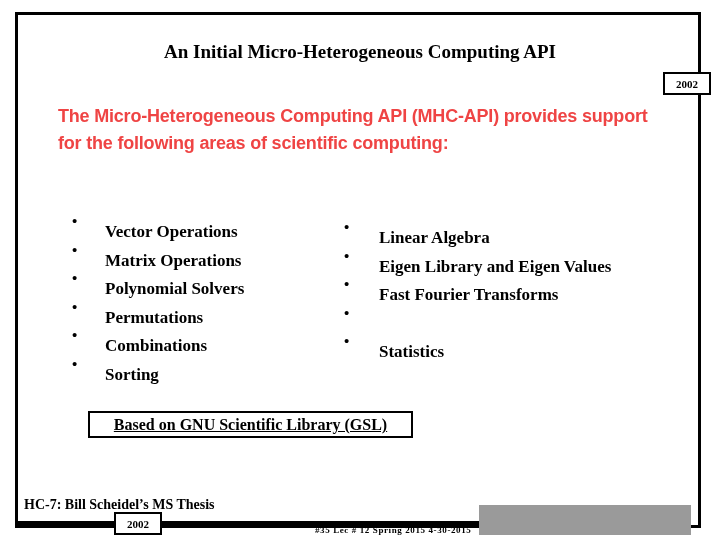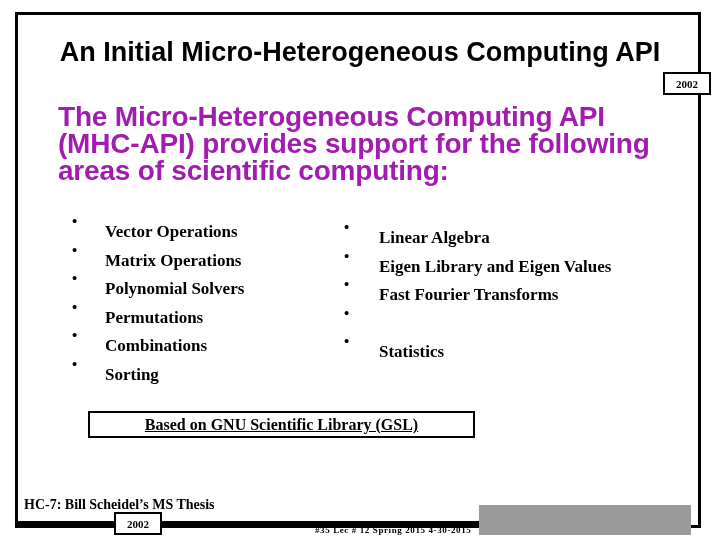--- a/index.html
+++ b/index.html
@@ -30,23 +30,23 @@
     border: 3px solid #000000;
     box-sizing: border-box;
   }
   
   #slide-title {
     position: absolute;
     left: 22px;
     top: 36px;
     width: 676px;
     text-align: center;
-    font-family: Liberation Sans, sans-serif;
-    font-weight: bold;
-    font-size: 27px;
+    font-family: Liberation Serif, serif;
+    font-weight: bold;
+    font-size: 19px;
     line-height: 32px;
     color: #000000;
     white-space: nowrap;
   }
   
   .year-box {
     position: absolute;
     border: 2px solid #000000;
     background: #ffffff;
     font-family: "Liberation Serif", serif;
@@ -74,23 +74,23 @@
     z-index: 5;
   }
   
   #intro-paragraph {
     position: absolute;
     left: 58px;
     top: 103px;
     width: 614px;
     font-family: "Liberation Sans", sans-serif;
     font-weight: bold;
-    font-size: 28px;
+    font-size: 18px;
     line-height: 27px;
-    color: #a21caf;
+    color: #ef4444;
     letter-spacing: -0.2px;
   }
   
   .bullet-col {
     position: absolute;
   }
   #left-column {
     left: 72px;
     top: 209px;
     width: 280px;
@@ -125,21 +125,21 @@
     top: 12px;
   }
   #right-column .bullet-text {
     left: 35px;
   }
   
   #gsl-box {
     position: absolute;
     left: 88px;
     top: 411px;
-    width: 387px;
+    width: 325px;
     height: 27px;
     border: 2px solid #000000;
     background: #ffffff;
     box-sizing: border-box;
     text-align: center;
   }
   #gsl-label {
     font-family: "Liberation Serif", serif;
     font-weight: bold;
     font-size: 16px;

